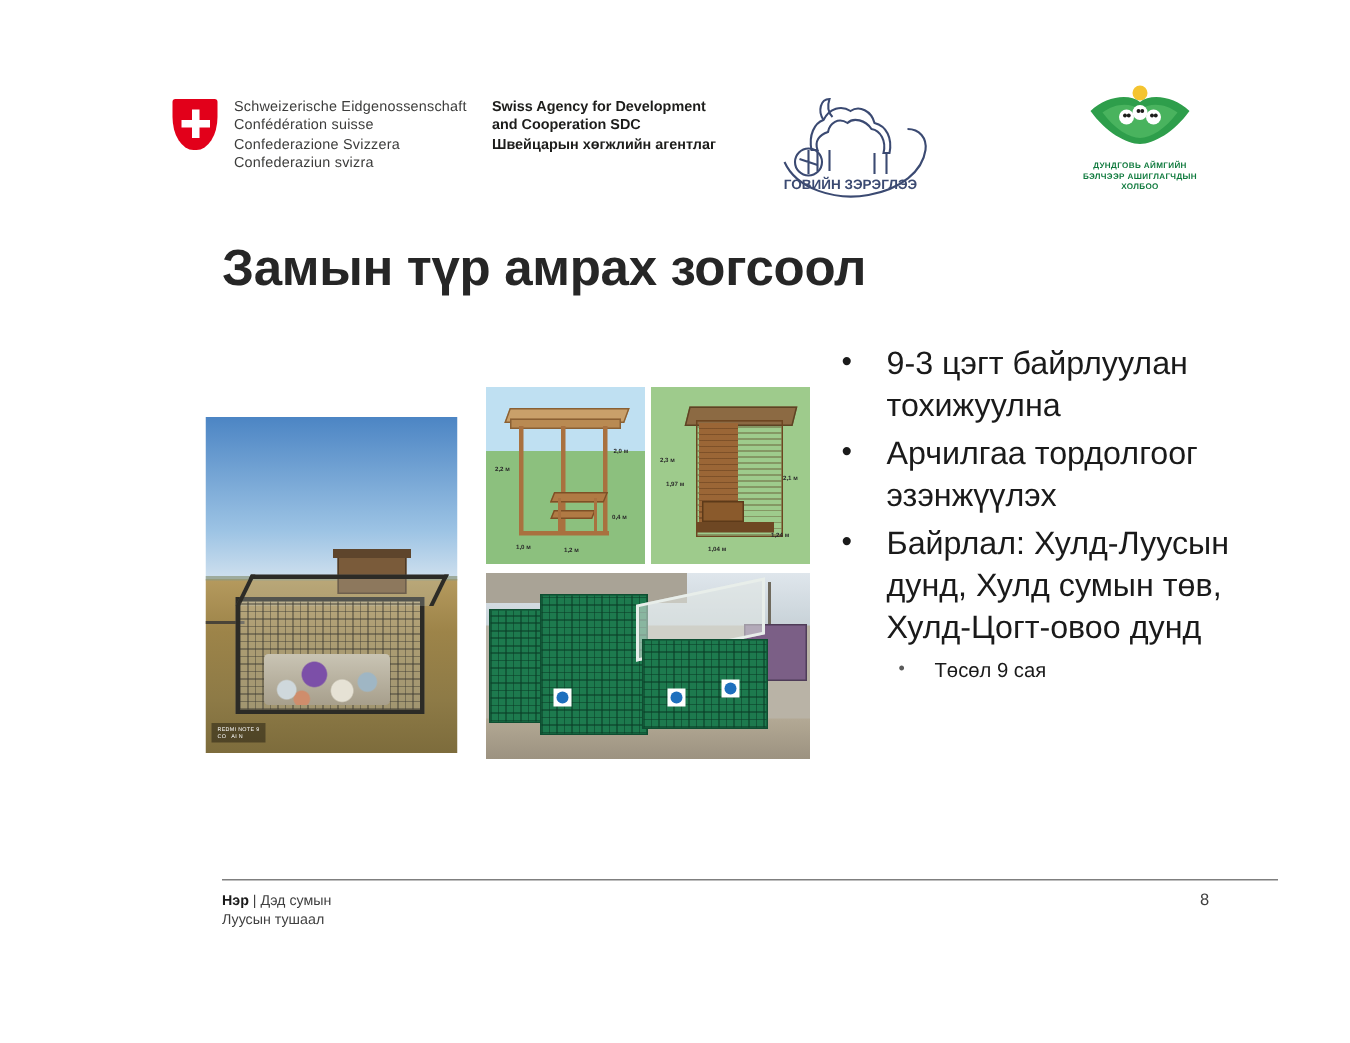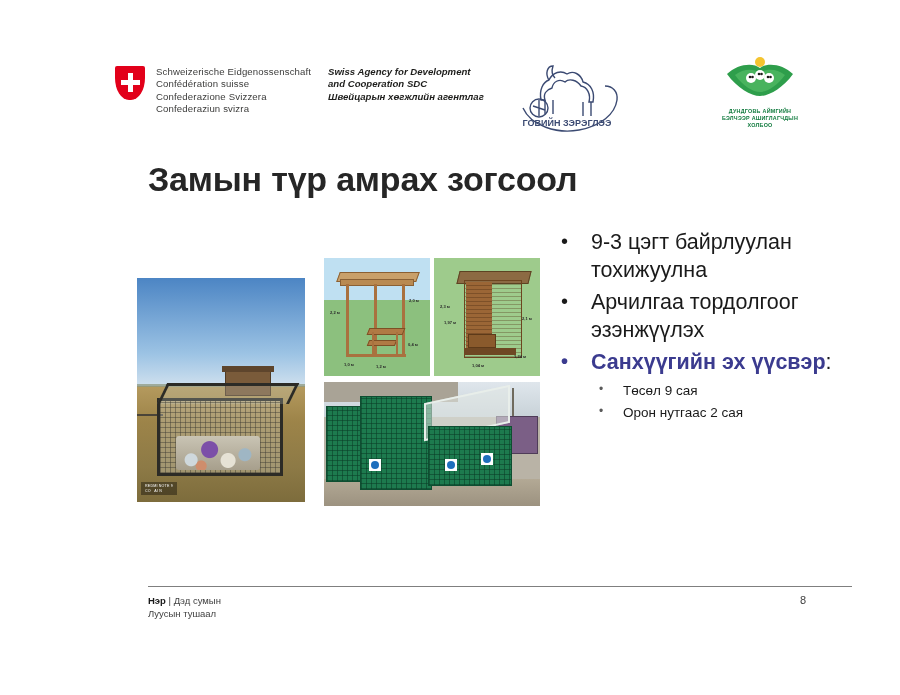--- a/index.html
+++ b/index.html
@@ -116,21 +116,21 @@
   <div class="logo-bar">
 
     <div class="sdc-logo">
       <div class="swiss-shield"></div>
       <div class="sdc-names" style="white-space:pre;">Schweizerische Eidgenossenschaft
 Confédération suisse
 Confederazione Svizzera
 Confederaziun svizra</div>
     </div>
 
-    <div class="sdc-en" style="white-space:pre;font-style:italic;">Swiss Agency for Development
+    <div class="sdc-en" style="white-space:pre;">Swiss Agency for Development
 and Cooperation SDC
 Швейцарын хөгжлийн агентлаг</div>
 
     <div class="camel-logo">
       <svg width="125" height="80" viewBox="0 0 125 80">
         <g fill="none" stroke="#3b4a72" stroke-width="1.4">
           <path d="M36 44 C34 34 38 26 44 24 C48 16 56 14 62 18 C68 14 76 18 78 26
                    C86 28 90 36 88 46 L84 46 C86 38 82 31 76 30 C72 24 64 22 60 26
                    C54 22 48 26 47 32 C41 34 38 38 40 44 Z"></path>
           <path d="M40 44 L40 58 M48 44 L48 58 M78 46 L78 60 M86 46 L86 60"></path>
@@ -239,23 +239,22 @@
     <div class="bin" style="left:104px;top:44px;width:82px;height:58px;">
       <div class="bin-mesh"></div>
       <div class="rec" style="left:16px;top:32px;"></div>
       <div class="rec" style="left:52px;top:26px;"></div>
     </div>
   </div>
 
   <div class="bullets">
     <div class="b">9-3 цэгт байрлуулан тохижуулна</div>
     <div class="b">Арчилгаа тордолгоог эзэнжүүлэх</div>
-    <div class="b blue"><span>Санхүүгийн эх үүсвэр</span><span class="tail">:</span></div>
+    <div class="b">Байрлал: Хулд-Луусын дунд, Хулд сумын төв, Хулд-Цогт-овоо дунд</div>
     <div class="sub">Төсөл 9 сая</div>
-    <div class="sub">Орон нутгаас 2 сая</div>
   </div>
 
   <div class="foot-rule"></div>
   <div class="foot-left">
     <div><b>Нэр</b>
       <span>|</span>
       <span>Дэд сумын</span>
     </div>
     <div>Луусын тушаал</div>
   </div>

